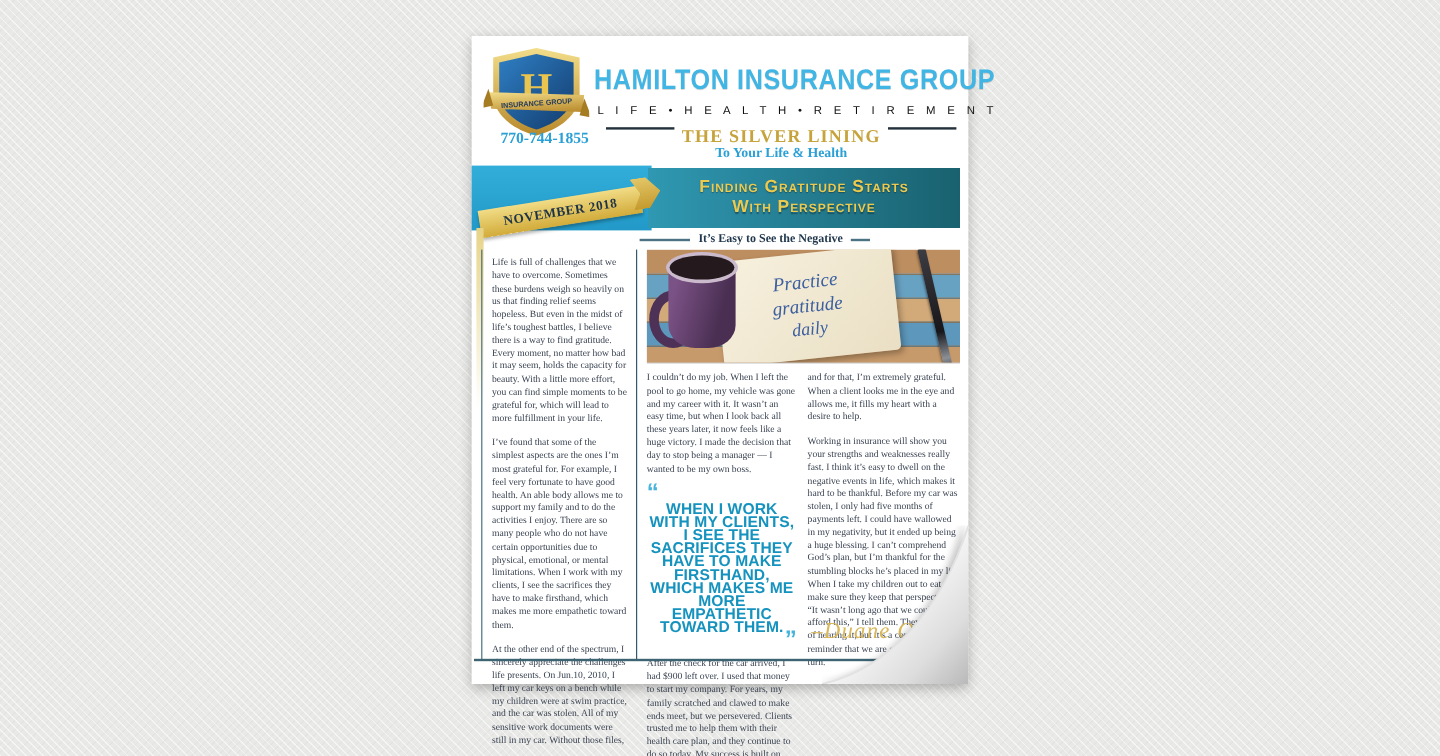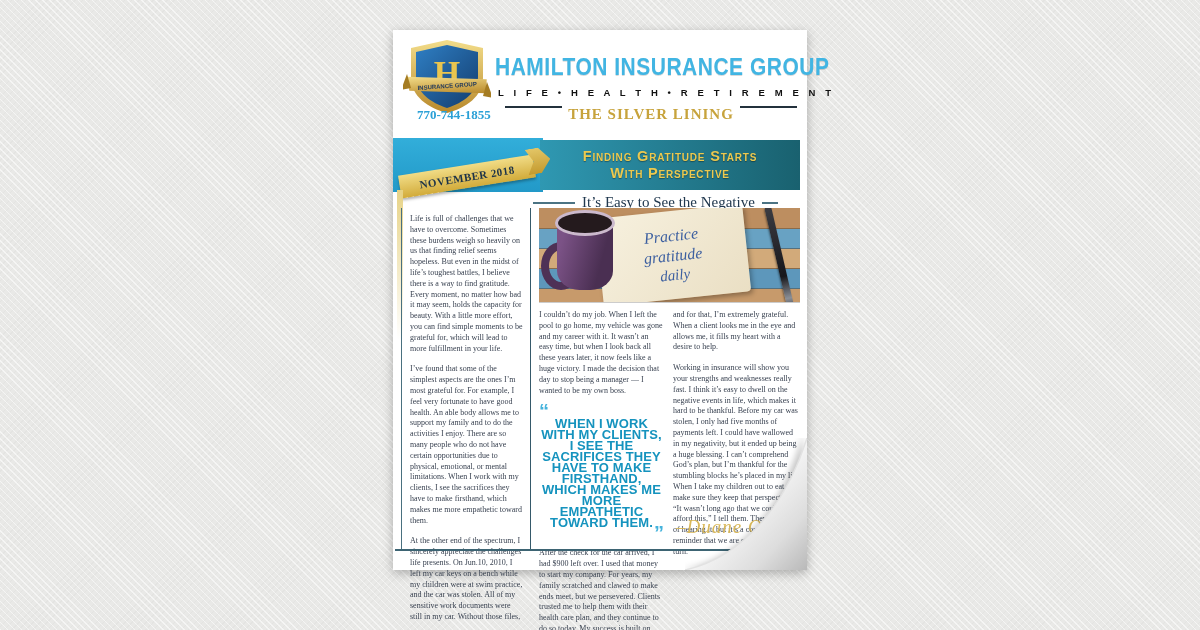--- a/index.html
+++ b/index.html
@@ -18,21 +18,21 @@
   
   .logo{position:absolute;left:10px;top:8px;width:88px;height:76px;}
   .brand{
     position:absolute;left:102px;top:24px;width:302px;
     font-family:"Liberation Sans",sans-serif;font-weight:bold;font-size:21px;
     color:#41b5e3;letter-spacing:.5px;white-space:nowrap;transform:scaleY(1.12);
     transform-origin:left top; text-shadow:0 1px 0 rgba(0,0,0,.15);
   }
   .tagline{
     position:absolute;left:105px;top:57px;width:300px;
-    font-family:"Liberation Sans",sans-serif;font-weight:bold;font-size:9.5px;
+    font-family:"Liberation Sans",sans-serif;font-weight:normal;font-size:9.5px;
     color:#111;letter-spacing:3.6px;white-space:nowrap;
   }
   .phone{
     position:absolute;left:24px;top:77px;font-weight:bold;font-size:13px;color:#2aa0d6;text-align:right;
   }
   .silver-row{
     position:absolute;left:112px;top:76px;width:292px;display:flex;gap:6px;
   }
   .silver-row .rule{height:2px;background:#23313c;flex:1 1 auto;}
   .silver-title{
@@ -72,21 +72,21 @@
     position:absolute;left:4px;top:160px;width:6px;height:150px;
     background:linear-gradient(180deg,#e7d387,rgba(231,211,135,0));
   }
   
   .section-heading{
     position:absolute;left:140px;top:164px;width:270px;display:flex;align-items:center;gap:7px;
   }
   .section-heading .line{height:2px;background:#4b7383;}
   .section-heading .line.l{width:42px;}
   .section-heading .line.r{width:16px;}
-  .section-heading span{font-weight:normal;font-size:15px;color:#21384e;white-space:nowrap;}
+  .section-heading span{font-weight:bold;font-size:10px;color:#21384e;white-space:nowrap;}
   
   .col{position:absolute;font-size:8px;line-height:10.8px;color:#394251;text-align:left;}
   .col p{margin:0 0 10px 0;}
   .col1{
     left:8px;top:178px;width:130px;height:342px;padding:6px 7px 0 8px;box-sizing:border-box;
     border-left:1px solid #49707f;border-right:1.5px solid #35596a;
   }
   .col2{left:146px;top:280px;width:125px;}
   .col3{left:280px;top:280px;width:128px;}
   .bottom-rule{position:absolute;left:2px;top:519px;width:410px;height:2px;background:#3d6473;}
@@ -162,20 +162,21 @@
     <text x="44" y="50" text-anchor="middle" font-family="Liberation Sans, sans-serif" font-weight="bold" font-size="6" fill="#243b5a" transform="rotate(-4 44 46)">INSURANCE GROUP</text>
   </svg>
   <div class="brand">HAMILTON INSURANCE GROUP</div>
   <div class="tagline">L I F E   •   H E A L T H   •   R E T I R E M E N T</div>
   <div class="phone">770-744-1855</div>
   <div class="silver-row">
     <div class="rule"></div>
     <div class="silver-title">THE SILVER LINING</div>
     <div class="rule"></div>
   </div>
+  <div class="silver-sub">To Your Life &amp; Health</div>
 
   <div class="band">
     <div class="band-blue"></div>
     <div class="headline-box">
       <div>Finding Gratitude Starts</div>
       <div>With Perspective</div>
     </div>
     <div class="ribbon">
       <span>NOVEMBER 2018</span>
     </div>

